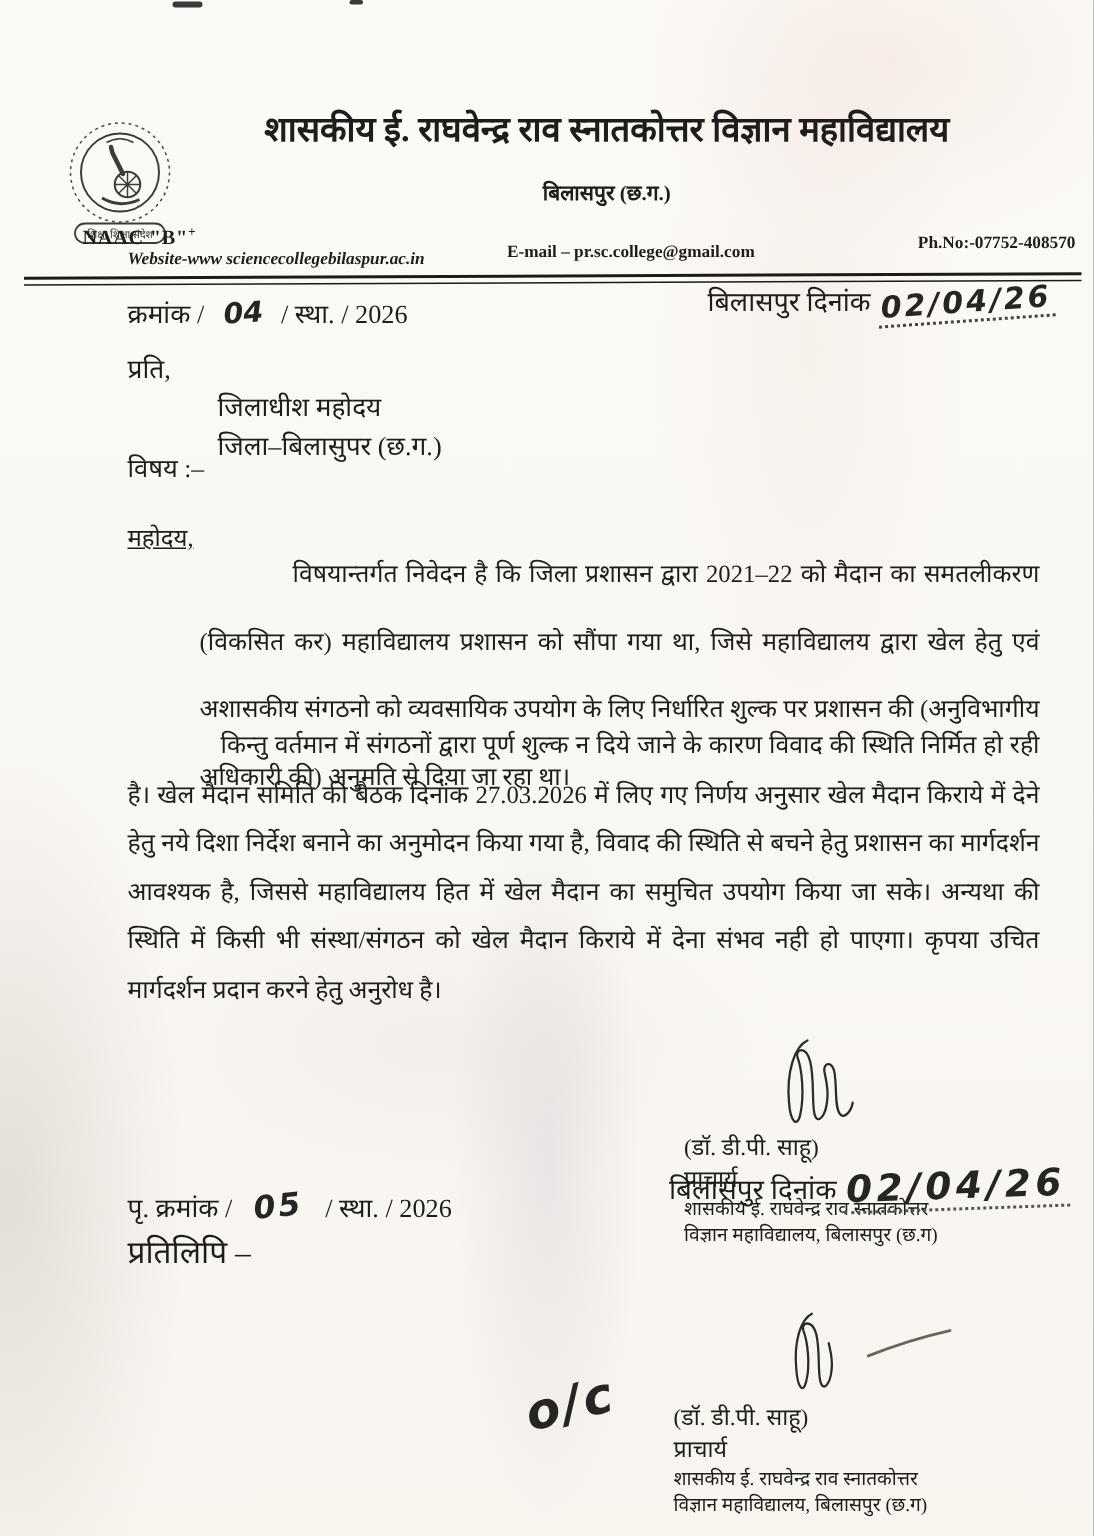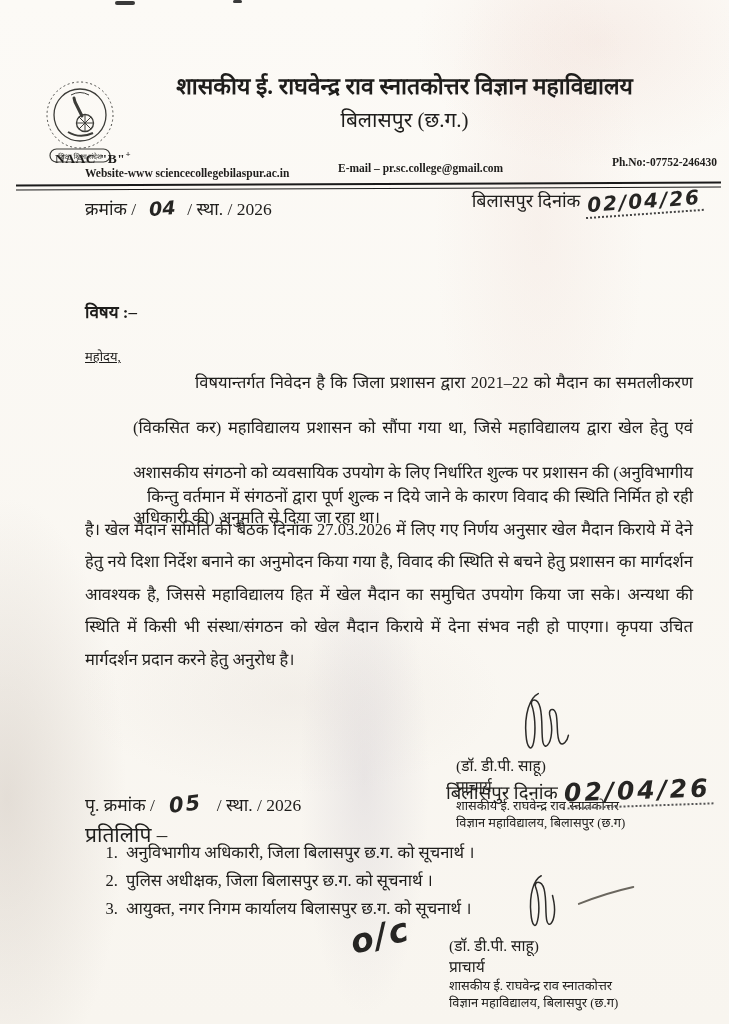--- a/index.html
+++ b/index.html
@@ -19,44 +19,44 @@
       radial-gradient(ellipse 300px 140px at 40% 68%, rgba(210,200,192,0.18), transparent 70%),
       linear-gradient(#fcfaf6,#f8f5ef);
   }
   .abs{position:absolute;}
   .speck{position:absolute;background:#3a3a3a;border-radius:2px;}
 
   
   .titles{left:105px;right:25px;top:62px;text-align:center;}
   .t1{font-size:21px;font-weight:700;}
   .t2{font-size:23px;font-weight:700;margin-top:7px;}
-  .t3{font-size:21px;font-weight:400;margin-top:4px;}
+  .t3{font-size:14px;font-weight:700;margin-top:17px;}
   .naac{left:55px;top:149px;font-weight:700;font-size:13.5px;letter-spacing:.5px;}
   .naac sup{font-size:9px;}
-  .website{left:85px;top:167px;font-weight:700;font-size:11.5px;}
+  .website{left:85px;top:167px;font-weight:700;font-size:11.5px;font-style:italic;}
   .email{left:338px;top:162px;font-weight:700;font-size:11.5px;text-align:right;}
   .phone{right:12px;top:156px;font-weight:700;font-size:11.5px;}
   .rule{left:16px;right:8px;top:183px;height:3px;
         border-top:2px solid #1b1b1b;border-bottom:1px solid #1b1b1b;
         transform:rotate(-0.25deg);}
 
   
   .refrow{left:85px;top:196px;font-size:17.5px;}
   .daterow{right:26px;top:188px;font-size:18px;white-space:nowrap;}
   .hand{font-style:italic;font-weight:600;color:#262523;
         font-family:"DejaVu Sans",cursive,sans-serif;}
   .hand-num{display:inline-block;font-size:19px;transform:rotate(-4deg);padding:0 8px;}
   .hand-date{display:inline-block;font-size:20px;transform:rotate(-4deg) translateY(1px);
              border-bottom:2px dotted #444;padding:0 2px;letter-spacing:2px;}
 
   .addressee{left:85px;top:234px;font-size:17.5px;line-height:1.45;}
   .addr-ind{margin-left:60px;}
-  .subject{left:85px;right:30px;top:300px;display:flex;gap:42px;font-size:17px;font-weight:bold;}
+  .subject{left:85px;right:30px;top:300px;display:flex;gap:42px;font-size:17px;}
   .subject .stext{line-height:1.95;text-align:justify;}
-  .salutation{left:85px;top:347px;font-size:13px;text-decoration:underline;}
+  .salutation{left:85px;top:347px;font-size:16px;text-decoration:underline;}
 
   .para{left:85px;right:36px;text-align:justify;font-size:16.5px;}
   .p1{top:360px;line-height:45px;text-indent:62px;margin-left:48px;}
   .p2{top:481px;line-height:32.5px;text-indent:62px;}
   .enclosure{left:85px;top:686px;font-size:17px;}
 
   
   .sig{width:238px;text-align:left;line-height:1.35;}
   .sig1{right:35px;top:688px;}
   .sig2{right:42px;top:872px;}
@@ -101,34 +101,39 @@
   </div>
 
   <div class="abs titles">
     <div class="t2">शासकीय ई. राघवेन्द्र राव स्नातकोत्तर विज्ञान महाविद्यालय</div>
     <div class="t3">बिलासपुर (छ.ग.)</div>
   </div>
 
   <div class="abs naac"><span>NAAC "B"</span><sup>+</sup></div>
   <div class="abs website">Website-www sciencecollegebilaspur.ac.in</div>
   <div class="abs email">E-mail – pr.sc.college@gmail.com</div>
-  <div class="abs phone">Ph.No:-07752-246430</div>
+  <div class="abs phone">Ph.No:-07752-408570</div>
 
   <div class="abs rule"></div>
 
   <div class="abs refrow">
     <span>क्रमांक /</span>
     <span class="hand hand-num">04</span>
     <span>/ स्था. / 2026</span>
   </div>
   <div class="abs daterow">
     <span>बिलासपुर दिनांक</span>
     <span class="hand hand-date">02/04/26</span>
   </div>
 
+  <div class="abs addressee">
+    <div>प्रति,</div>
+    <div class="addr-ind">जिलाधीश महोदय</div>
+    <div class="addr-ind">जिला–बिलासुपर (छ.ग.)</div>
+  </div>
 
   <div class="abs subject">
     <span>विषय :–</span>
   </div>
 
   <div class="abs salutation">महोदय,</div>
 
   <div class="abs para p1">विषयान्तर्गत निवेदन है कि जिला प्रशासन द्वारा 2021–22 को मैदान का समतलीकरण (विकसित कर) महाविद्यालय प्रशासन को सौंपा गया था, जिसे महाविद्यालय द्वारा खेल हेतु एवं अशासकीय संगठनो को व्यवसायिक उपयोग के लिए निर्धारित शुल्क पर प्रशासन की (अनुविभागीय अधिकारी की) अनुमति से दिया जा रहा था।</div>
   <div class="abs para p2">किन्तु वर्तमान में संगठनों द्वारा पूर्ण शुल्क न दिये जाने के कारण विवाद की स्थिति निर्मित हो रही है। खेल मैदान समिति की बैठक दिनांक 27.03.2026 में लिए गए निर्णय अनुसार खेल मैदान किराये में देने हेतु नये दिशा निर्देश बनाने का अनुमोदन किया गया है, विवाद की स्थिति से बचने हेतु प्रशासन का मार्गदर्शन आवश्यक है, जिससे महाविद्यालय हित में खेल मैदान का समुचित उपयोग किया जा सके। अन्यथा की स्थिति में किसी भी संस्था/संगठन को खेल मैदान किराये में देना संभव नही हो पाएगा। कृपया उचित मार्गदर्शन प्रदान करने हेतु अनुरोध है।</div>
 
@@ -148,27 +153,20 @@
     <span class="hand hand-date2">02/04/26</span>
   </div>
 
   <div class="abs ref2">
     <span>पृ. क्रमांक /</span>
     <span class="hand hand-num2">05</span>
     <span>/ स्था. / 2026</span>
   </div>
 
   <div class="abs copies-label">प्रतिलिपि –</div>
-  <div class="abs copies">
-    <ol>
-      <li>अनुविभागीय अधिकारी, जिला बिलासपुर छ.ग. को सूचनार्थ ।</li>
-      <li>पुलिस अधीक्षक, जिला बिलासपुर छ.ग. को सूचनार्थ ।</li>
-      <li>आयुक्त, नगर निगम कार्यालय बिलासपुर छ.ग. को सूचनार्थ ।</li>
-    </ol>
-  </div>
 
   <div class="abs oc hand">o/c</div>
 
   <div class="abs sig sig2">
     <svg width="150" height="62" viewBox="0 0 150 66">
       <path d="M38 4 C30 8 25 24 27 44 C28 57 32 61 34 52 C37 40 35 24 32 16 C30 10 38 8 41 18 C44 30 42 44 44 52 C46 60 51 54 52 44 C53 36 51 30 50 25" stroke="#2c2b29" stroke-width="1.6" fill="none" stroke-linecap="round"></path>
       <path d="M78 34 C98 26 118 20 136 16" stroke="#6a665e" stroke-width="2" fill="none" stroke-linecap="round"></path>
     </svg>
     <div class="name">(डॉ. डी.पी. साहू)</div>
     <div class="desig">प्राचार्य</div>

